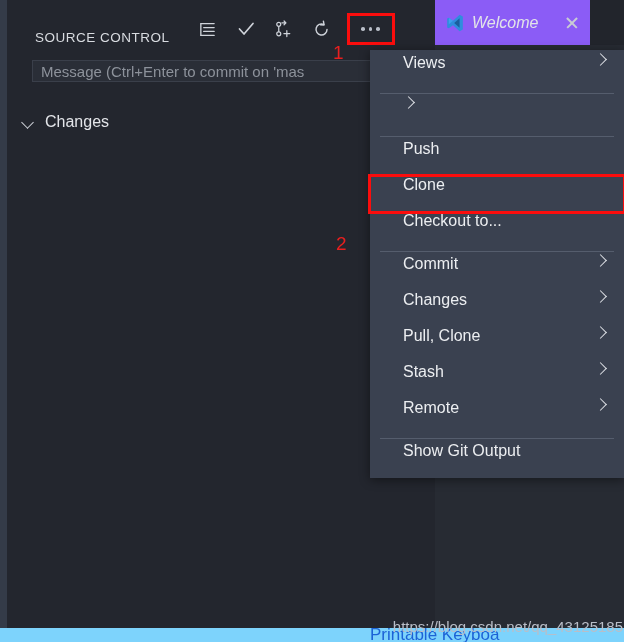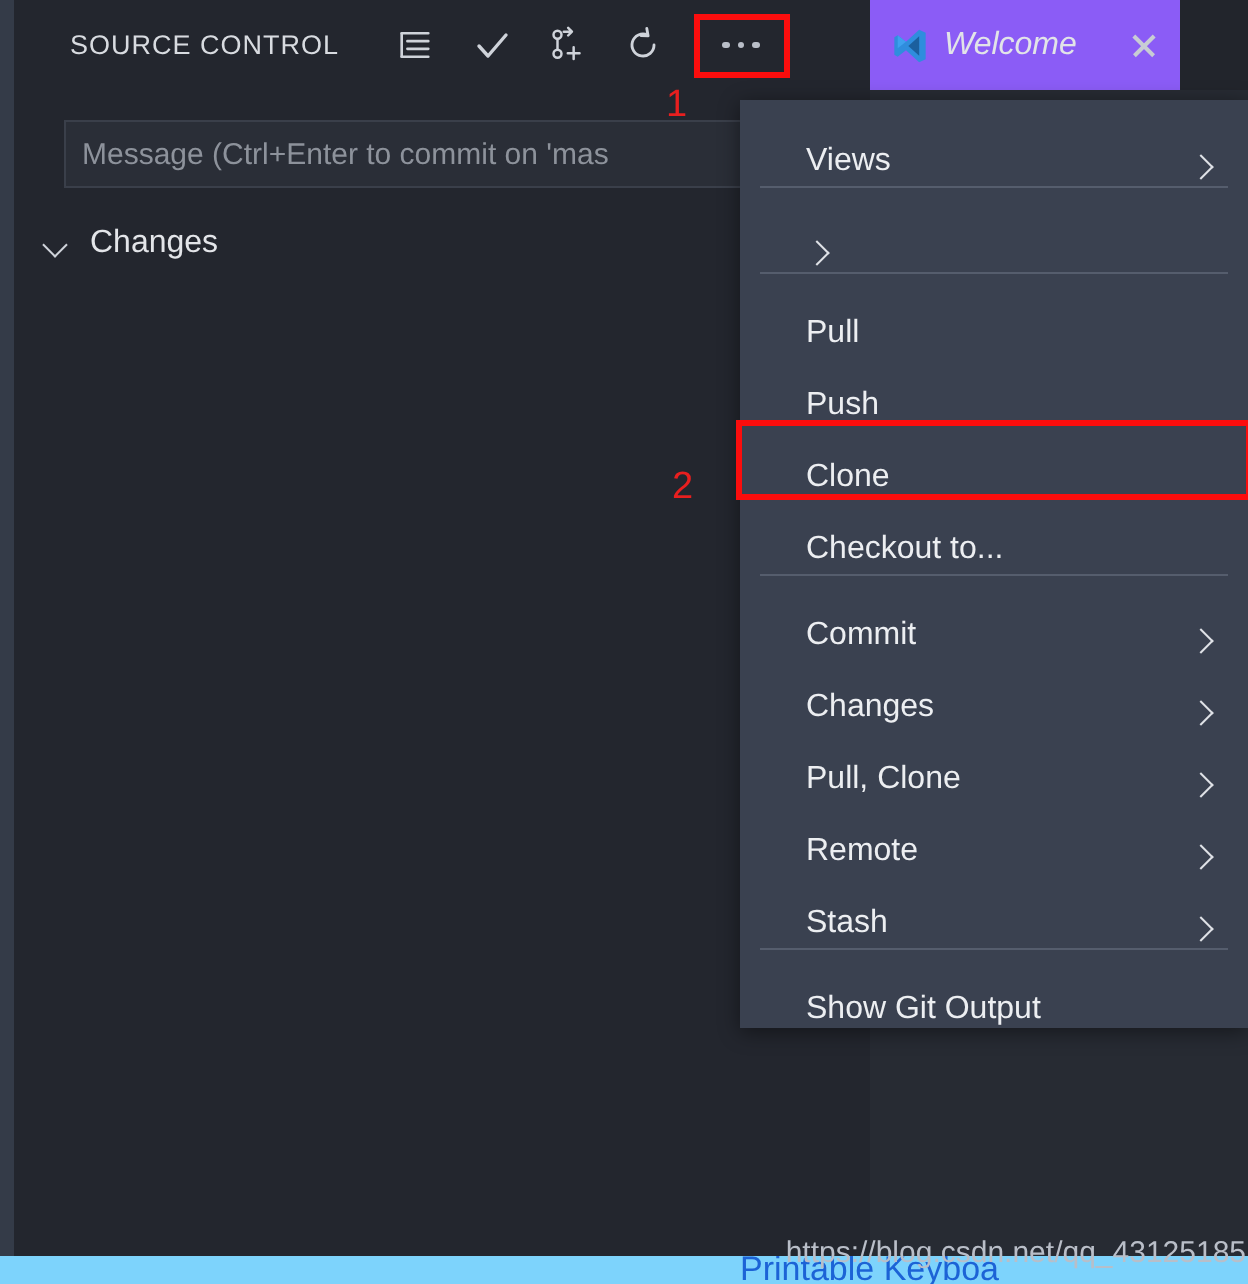--- a/index.html
+++ b/index.html
@@ -84,21 +84,21 @@
   }
   .tab-close::before { transform: rotate(45deg); }
   .tab-close::after  { transform: rotate(-45deg); }
 
   
   .scm-header {
     position: absolute;
     left: 7px; top: 0;
     width: 428px; height: 45px;
     display: flex;
-    align-items: center;
+    align-items: flex-end;
     padding-left: 28px;
     box-sizing: border-box;
   }
   .scm-title {
     font-size: 13.5px;
     letter-spacing: 0.5px;
     color: #d8dbe0;
     white-space: nowrap;
     margin-right: 19px;
   }
@@ -135,21 +135,21 @@
     width: 3.5px; height: 3.5px;
     border-radius: 50%;
     background: #b9bec8;
     display: block;
   }
 
   
   .commit-input {
     position: absolute;
     left: 32px; top: 60px;
-    width: 378px; height: 34px;
+    width: 378px; height: 22px;
     background: #2a2e37;
     border: 1px solid #3a3f4a;
     box-sizing: border-box;
     display: flex;
     align-items: center;
     padding-left: 8px;
     font-size: 15px;
     color: #8d929b;
     white-space: nowrap;
     overflow: hidden;
@@ -190,21 +190,21 @@
     background: #3a4150;
     box-shadow: 0 2px 10px rgba(0,0,0,0.45);
     padding: 4px 0 0 0;
     box-sizing: border-box;
     z-index: 20;
   }
   .mi {
     position: relative;
     height: 36px;
     display: flex;
-    align-items: flex-end;
+    align-items: flex-start;
     padding: 0 14px 0 33px;
     box-sizing: border-box;
     color: #eceef1;
     font-size: 16px;
     white-space: nowrap;
   }
   .mi-label { flex: 1 1 auto; }
   .mi .chev-right {
     width: 12px; height: 12px;
     position: relative;
@@ -347,23 +347,20 @@
       <span class="chev-right"></span>
     </div>
     <div class="sep"></div>
 
     <div class="mi">
       <span class="chev-right"></span>
     </div>
     <div class="sep"></div>
 
     <div class="mi">
-      <span class="mi-label">Pull</span>
-    </div>
-    <div class="mi">
       <span class="mi-label">Push</span>
     </div>
     <div class="mi highlighted">
       <span class="mi-label">Clone</span>
     </div>
     <div class="mi">
       <span class="mi-label">Checkout to...</span>
     </div>
     <div class="sep"></div>
 
@@ -373,25 +370,25 @@
     </div>
     <div class="mi">
       <span class="mi-label">Changes</span>
       <span class="chev-right"></span>
     </div>
     <div class="mi">
       <span class="mi-label">Pull, Clone</span>
       <span class="chev-right"></span>
     </div>
     <div class="mi">
+      <span class="mi-label">Stash</span>
+      <span class="chev-right"></span>
+    </div>
+    <div class="mi">
       <span class="mi-label">Remote</span>
-      <span class="chev-right"></span>
-    </div>
-    <div class="mi">
-      <span class="mi-label">Stash</span>
       <span class="chev-right"></span>
     </div>
     <div class="sep"></div>
 
     <div class="mi">
       <span class="mi-label">Show Git Output</span>
     </div>
   </div>
 
   <span class="ann ann-1">1</span>

